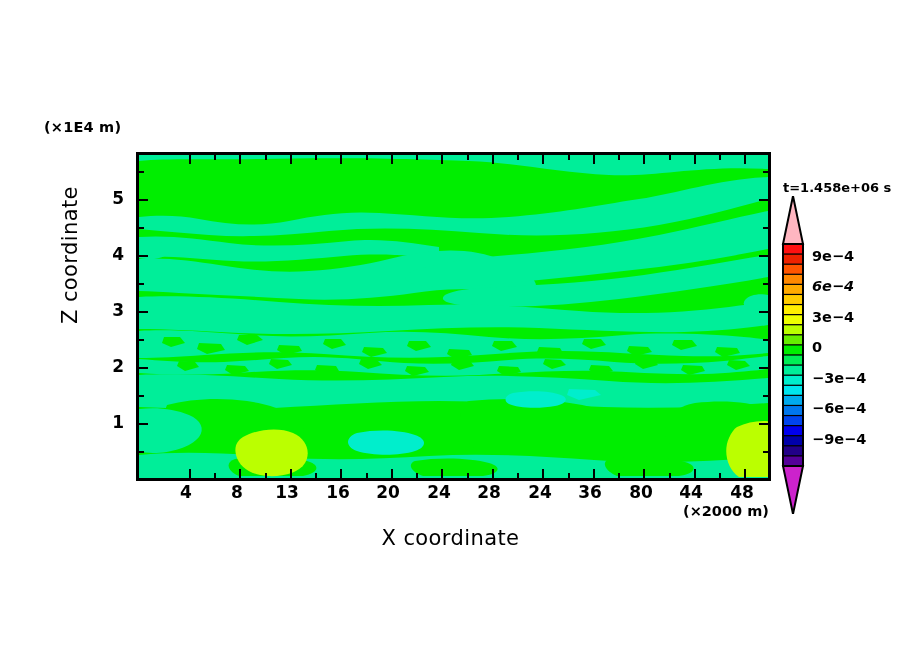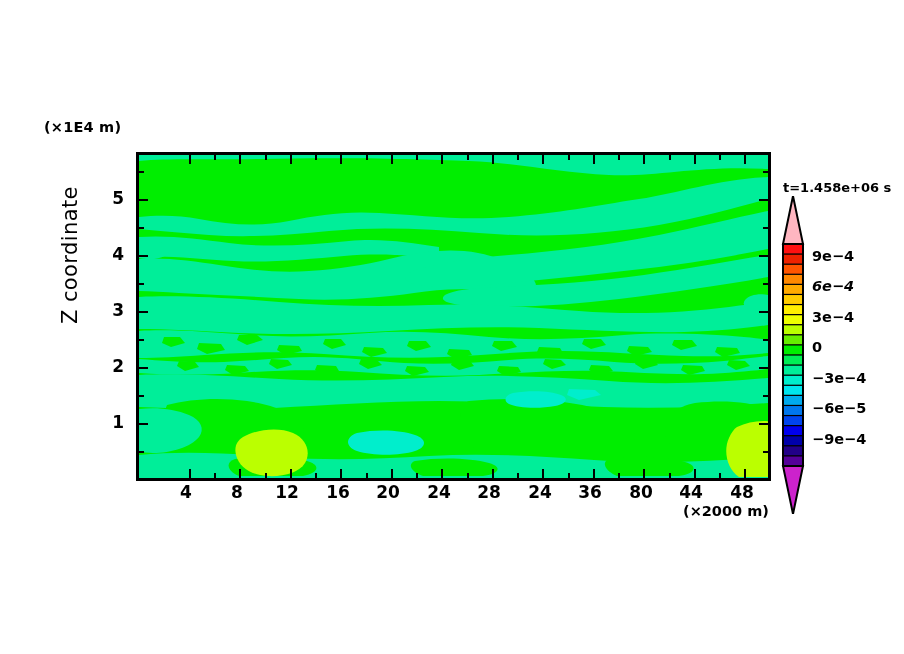--- a/index.html
+++ b/index.html
@@ -310,37 +310,38 @@
     <div class="tick ytick minor" style="top:128px;left:624px;"></div>
     <div class="tick ytick" style="top:100px;left:620px;"></div>
     <div class="tick ytick minor" style="top:72px;left:624px;"></div>
     <div class="tick ytick" style="top:44px;left:620px;"></div>
     <div class="tick ytick minor" style="top:296px;left:624px;"></div>
     <div class="tick ytick minor" style="top:16px;left:624px;"></div>
   </div>
 
   <div class="xticklabel" style="left:186px;">4</div>
   <div class="xticklabel" style="left:237px;">8</div>
-  <div class="xticklabel" style="left:287px;">12</div>
+  <div class="xticklabel" style="left:287px;">13</div>
   <div class="xticklabel" style="left:338px;">16</div>
   <div class="xticklabel" style="left:388px;">20</div>
   <div class="xticklabel" style="left:439px;">24</div>
   <div class="xticklabel" style="left:489px;text-align:center;">28</div>
   <div class="xticklabel" style="left:540px;">24</div>
   <div class="xticklabel" style="left:590px;">36</div>
   <div class="xticklabel" style="left:641px;">80</div>
   <div class="xticklabel" style="left:691px;">44</div>
   <div class="xticklabel" style="left:742px;">48</div>
 
   <div class="yticklabel" style="top:423px;">1</div>
   <div class="yticklabel" style="top:367px;">2</div>
   <div class="yticklabel" style="top:311px;">3</div>
   <div class="yticklabel" style="top:255px;">4</div>
   <div class="yticklabel" style="top:199px;">5</div>
 
+  <div id="x-axis-title">X coordinate</div>
   <div id="y-axis-title">Z coordinate</div>
   <div id="x-unit-label">(×2000 m)</div>
 
   <div id="colorbar">
     <svg id="colorbar-svg" width="24" height="318" viewBox="0 0 24 318">
 
       <polygon points="12,0 22,48 2,48" fill="#ffb6c1" stroke="#000000" stroke-width="2"></polygon>
       <g id="cbar-bands">
           <rect x="2" y="48.00" width="20" height="10.49" fill="#ff1111" stroke="#000000" stroke-width="1.2"></rect>
           <rect x="2" y="58.09" width="20" height="10.49" fill="#ee2200" stroke="#000000" stroke-width="1.2"></rect>
@@ -369,16 +370,16 @@
       <polygon points="12,318 22,270 2,270" fill="#cc22cc" stroke="#000000" stroke-width="2"></polygon>
       <rect x="2" y="48" width="20" height="222" fill="none" stroke="#000000" stroke-width="2"></rect>
     </svg>
   </div>
 
   <div class="cbar-label" style="top:257px;">9e−4</div>
   <div class="cbar-label" style="top:287px;font-style:italic;">6e−4</div>
   <div class="cbar-label" style="top:318px;">3e−4</div>
   <div class="cbar-label" style="top:348px;">0</div>
   <div class="cbar-label" style="top:379px;">−3e−4</div>
-  <div class="cbar-label" style="top:409px;">−6e−5</div>
+  <div class="cbar-label" style="top:409px;">−6e−4</div>
   <div class="cbar-label" style="top:440px;">−9e−4</div>
 
 </div>
 
 </body></html>

